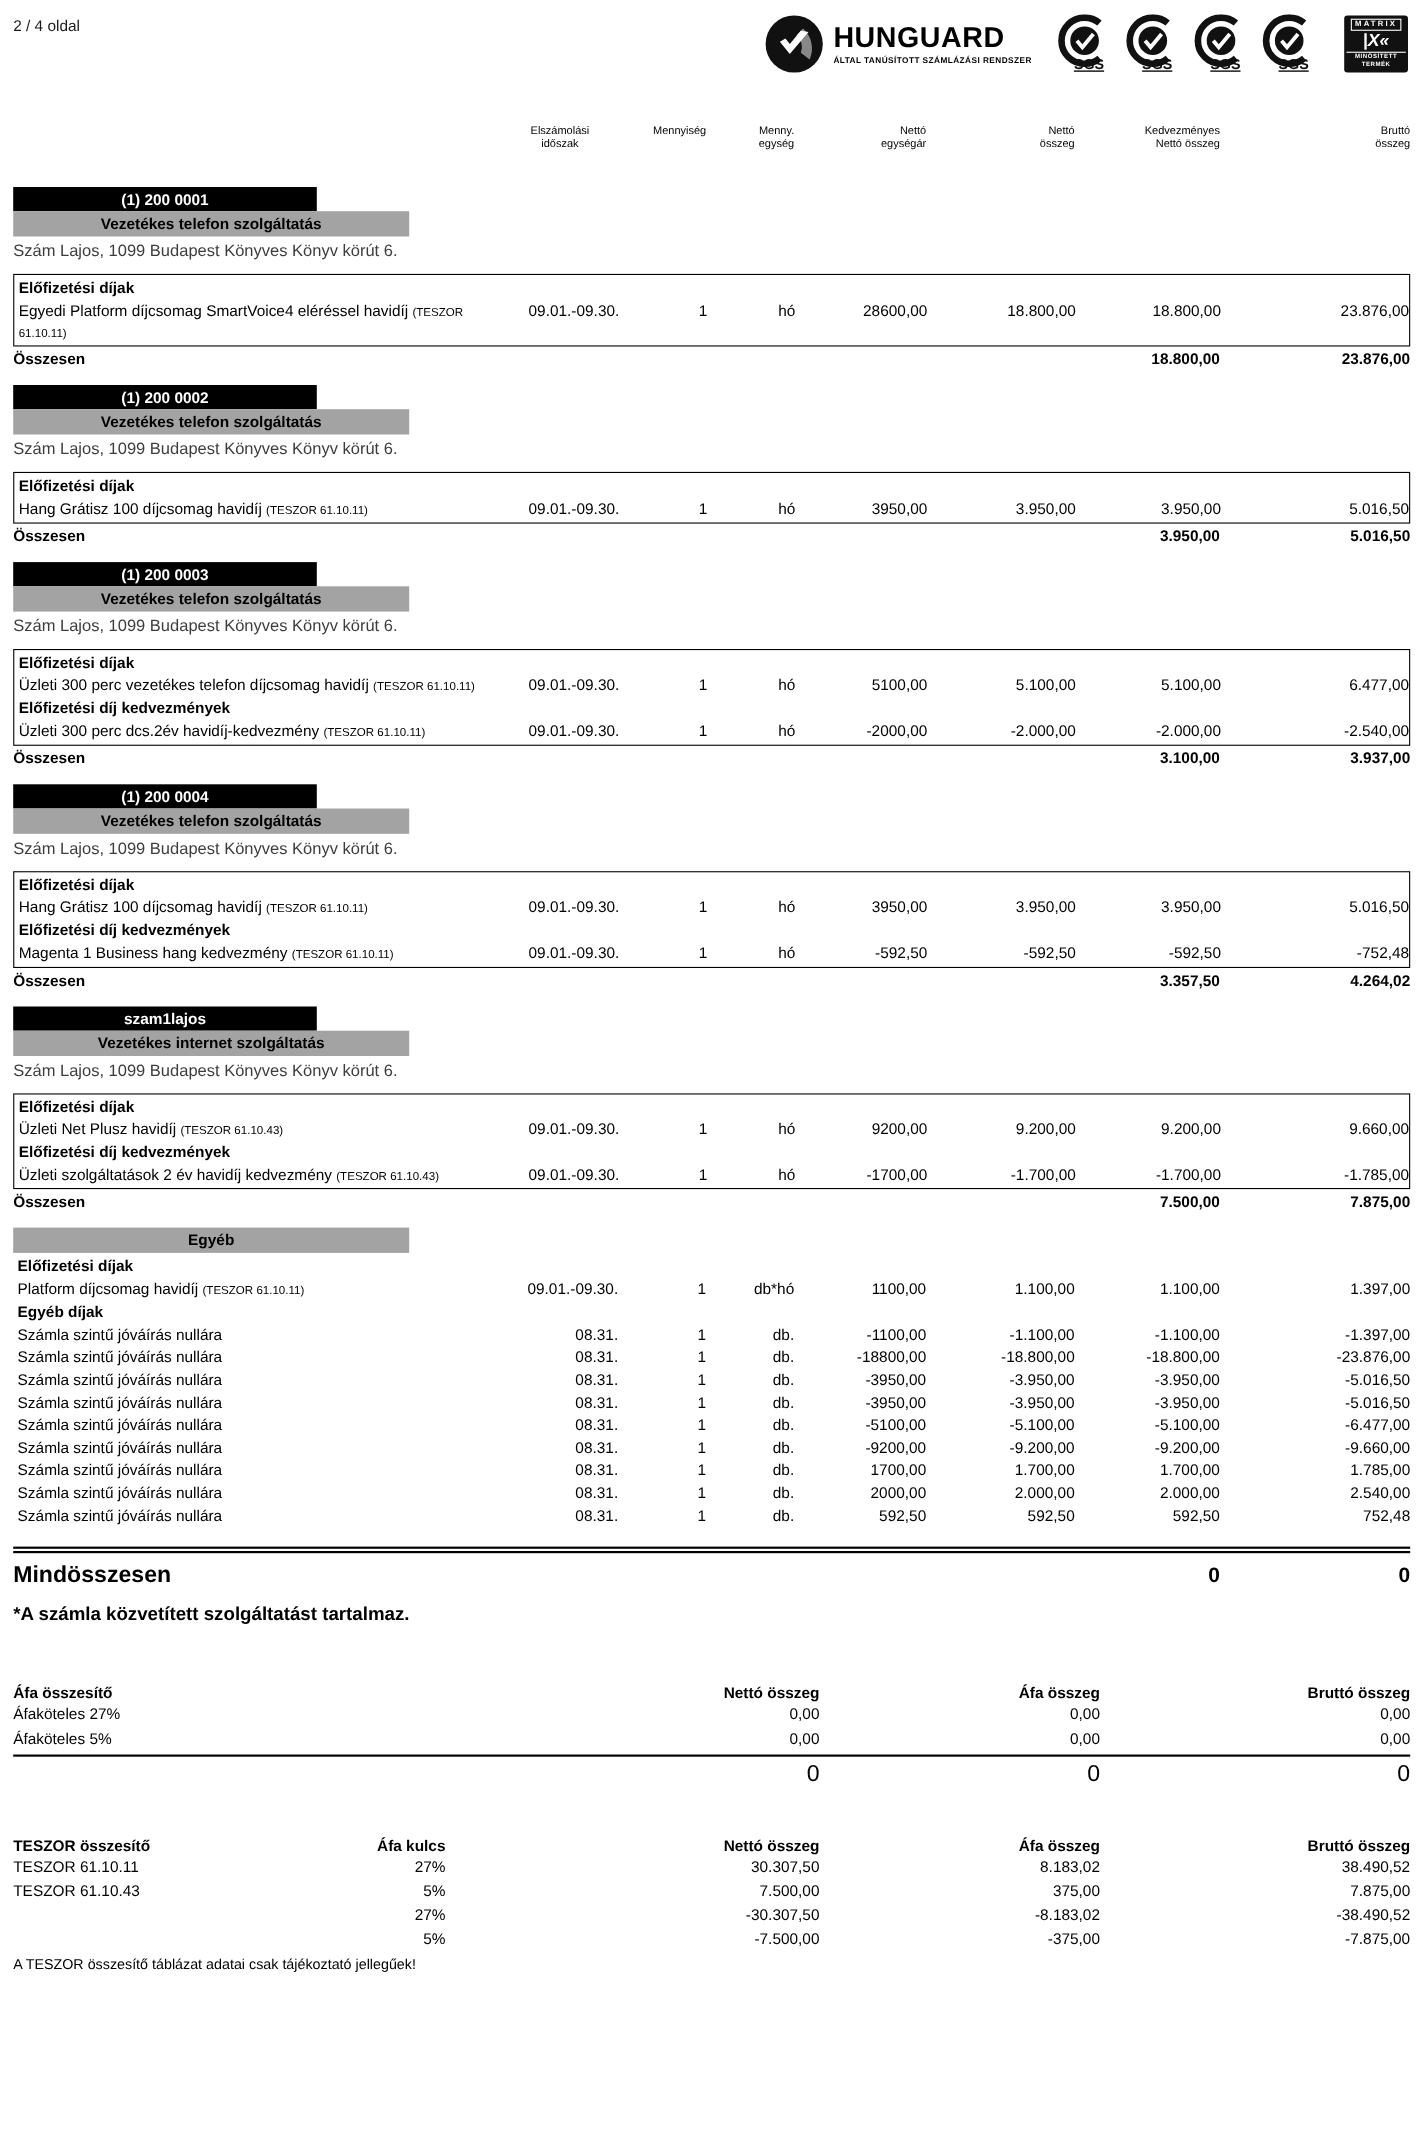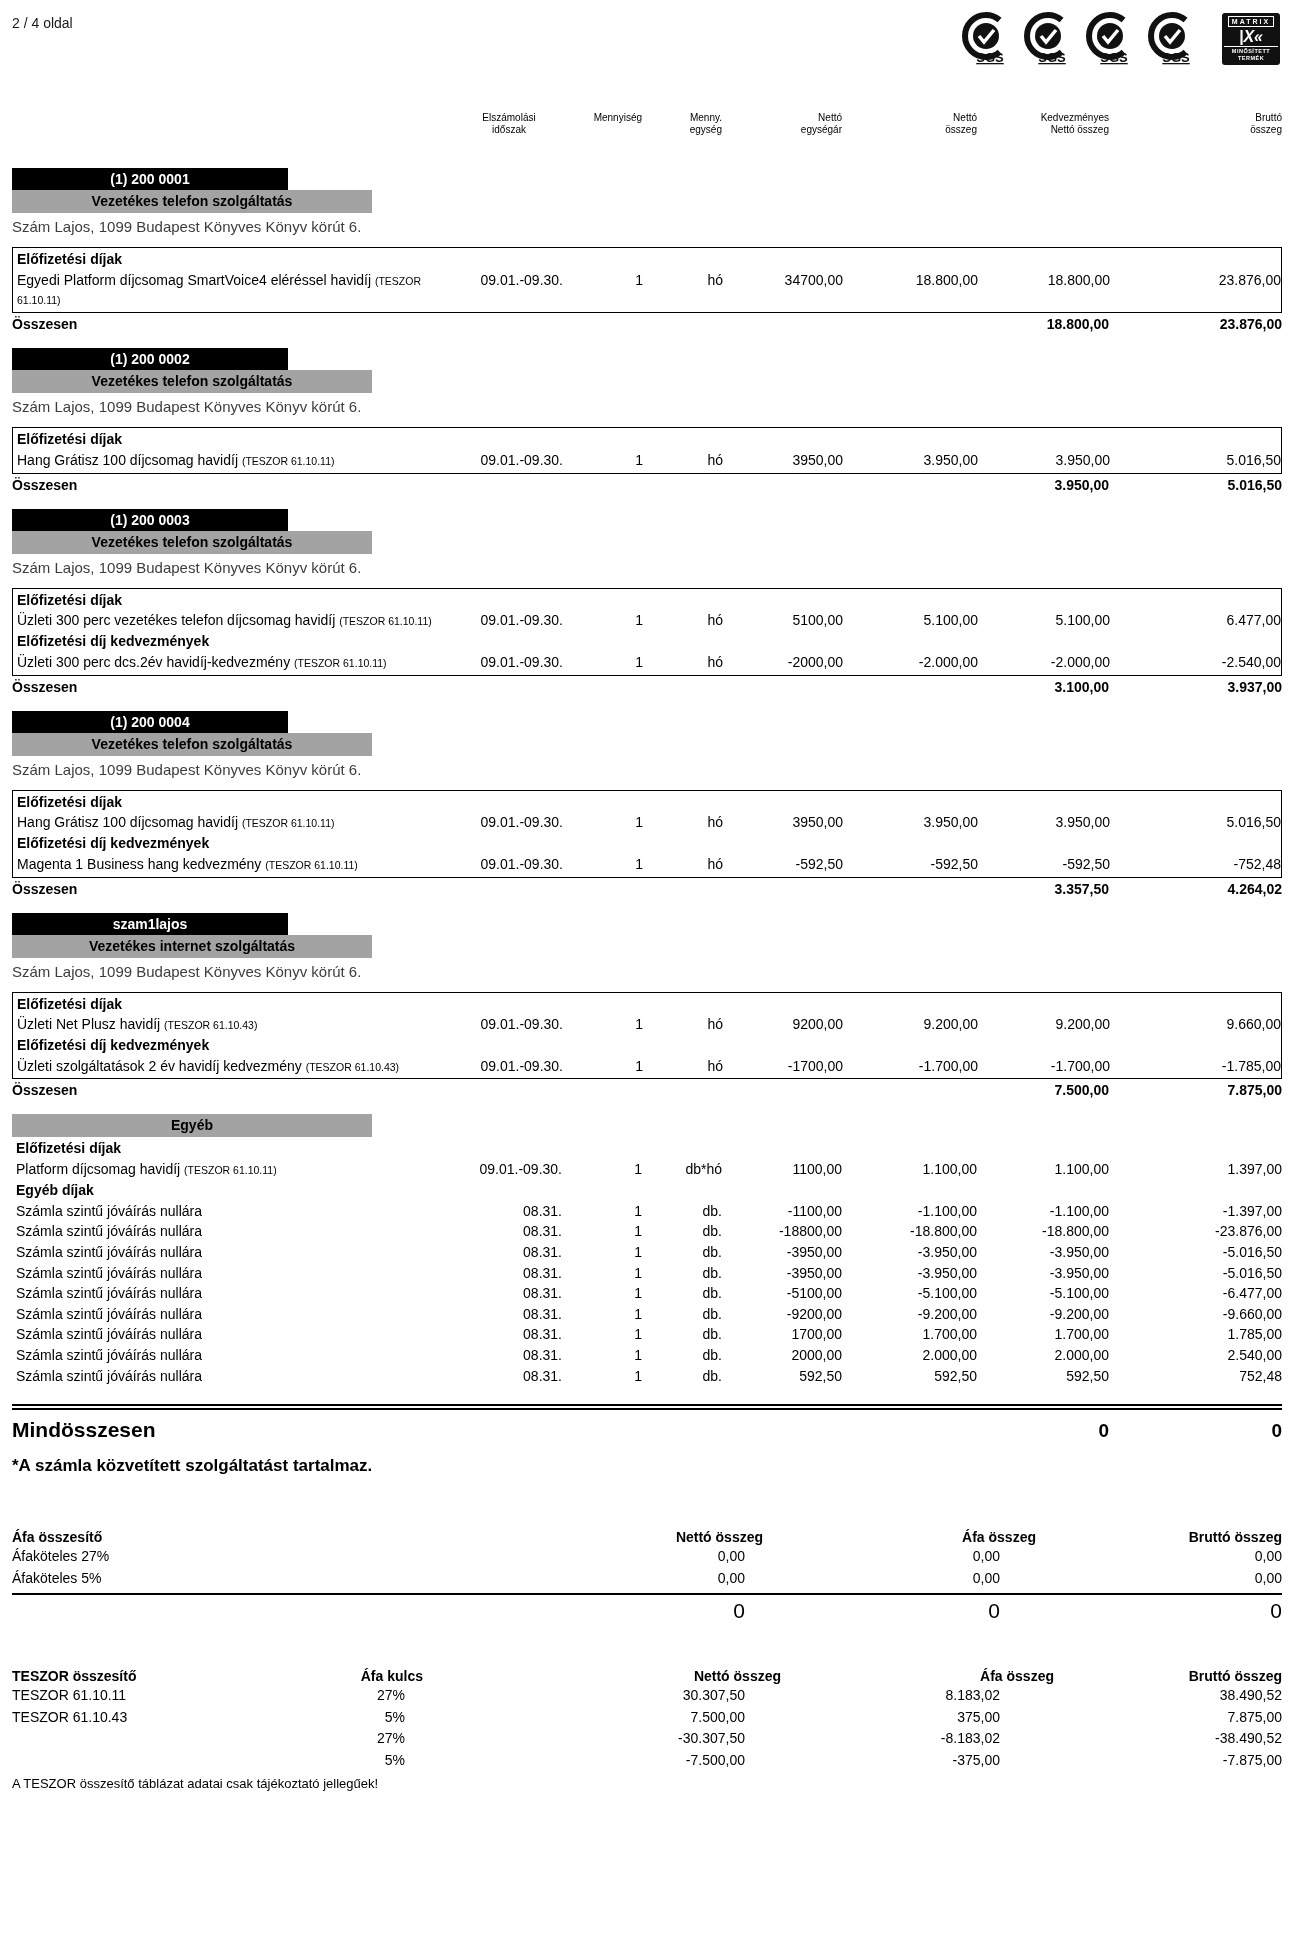--- a/index.html
+++ b/index.html
@@ -67,41 +67,54 @@
   .double-rule { border-top:2px solid #000; border-bottom:2px solid #000; height:6px; margin-top:6px; }
   .grand { margin-top:8px; align-items:baseline; }
   .grand .g-label { grid-column:1 / 7; font-size:21px; font-weight:700; }
   .grand .g-discnet { grid-column:7; font-size:19px; font-weight:700; }
   .grand .g-gross { grid-column:8; font-size:19px; font-weight:700; }
   .footnote { font-size:17px; font-weight:700; margin-top:14px; }
 
   
   .vat-grid { display:grid; grid-template-columns:420px 313px 255px 1fr; }
   .vat-block { margin-top:52px; }
-  .vat-head { font-weight:700; font-size:14px; line-height:1.3;gap:18px; }
+  .vat-head { font-weight:700; font-size:14px; line-height:1.3; }
   .vat-row { font-size:14px; line-height:1.55; }
   .vat-rule { border-top:2px solid #000; margin-top:3px; }
   .vat-totals { margin-top:4px; }
   .vat-totals .num { font-size:21px; }
 
   
   .teszor-grid { display:grid; grid-template-columns:190px 203px 340px 255px 1fr; }
   .teszor-block { margin-top:44px; }
   .teszor-note { font-size:13px; margin-top:4px; }
 
   .icon-svg { display:block; }
 </style>
 </head>
 <body>
 
 <div class="page">
 
   <div class="topbar">
     <div class="page-label">2 / 4 oldal</div>
     <div class="certs">
+      <div class="hunguard">
+        <span>
+          <svg class="icon-svg" width="56" height="56" viewBox="0 0 56 56">
+            <circle cx="28" cy="28" r="26" fill="#111"></circle>
+            <path d="M36 14 a24 24 0 0 1 6 28 l-8 -6 a14 14 0 0 0 -4 -16 z" fill="#888"></path>
+            <path d="M15 26 l9 11 l17 -20 l-7 -1 l-10 12 l-4 -5 z" fill="#fff"></path>
+          </svg>
+        </span>
+        <span class="hg-text">
+          <span class="hg-name">HUNGUARD</span>
+          <span class="hg-sub" style="display:block">ÁLTAL TANÚSÍTOTT SZÁMLÁZÁSI RENDSZER</span>
+        </span>
+      </div>
       <div class="sgs-row">
         <span>
           <svg class="icon-svg" width="52" height="54" viewBox="0 0 52 54">
             <circle cx="26" cy="24" r="21" fill="none" stroke="#111" stroke-width="6" stroke-dasharray="95 37" stroke-dashoffset="-18"></circle>
             <circle cx="26" cy="24" r="13" fill="#111"></circle>
             <path d="M19 24 l5 6 l10 -12" stroke="#fff" stroke-width="3.5" fill="none"></path>
             <text x="30" y="50" font-size="13" font-weight="bold" font-family="Liberation Sans, sans-serif" fill="#111" text-anchor="middle" text-decoration="underline">SGS</text>
           </svg>
         </span>
         <span>
@@ -153,21 +166,21 @@
     <div class="badge-black">(1) 200 0001</div>
     <div class="badge-gray">Vezetékes telefon szolgáltatás</div>
     <div class="customer">Szám Lajos, 1099 Budapest Könyves Könyv körút 6.</div>
     <div class="rows">
           <div class="group-label">Előfizetési díjak</div>
   <div class="grid item-row">
     <div class="c-desc"><span class="main">Egyedi Platform díjcsomag SmartVoice4 eléréssel havidíj</span> <span class="teszor">(TESZOR 61.10.11)</span></div>
     <div class="c-period num">09.01.-09.30.</div>
     <div class="c-qty num">1</div>
     <div class="c-unit num">hó</div>
-    <div class="c-price num">34700,00</div>
+    <div class="c-price num">28600,00</div>
     <div class="c-net num">18.800,00</div>
     <div class="c-discnet num">18.800,00</div>
     <div class="c-gross num">23.876,00</div>
   </div>
 </div>
     <div class="grid section-total">
       <div class="t-label">Összesen</div>
       <div class="t-discnet num">18.800,00</div>
       <div class="t-gross num">23.876,00</div>
     </div>

